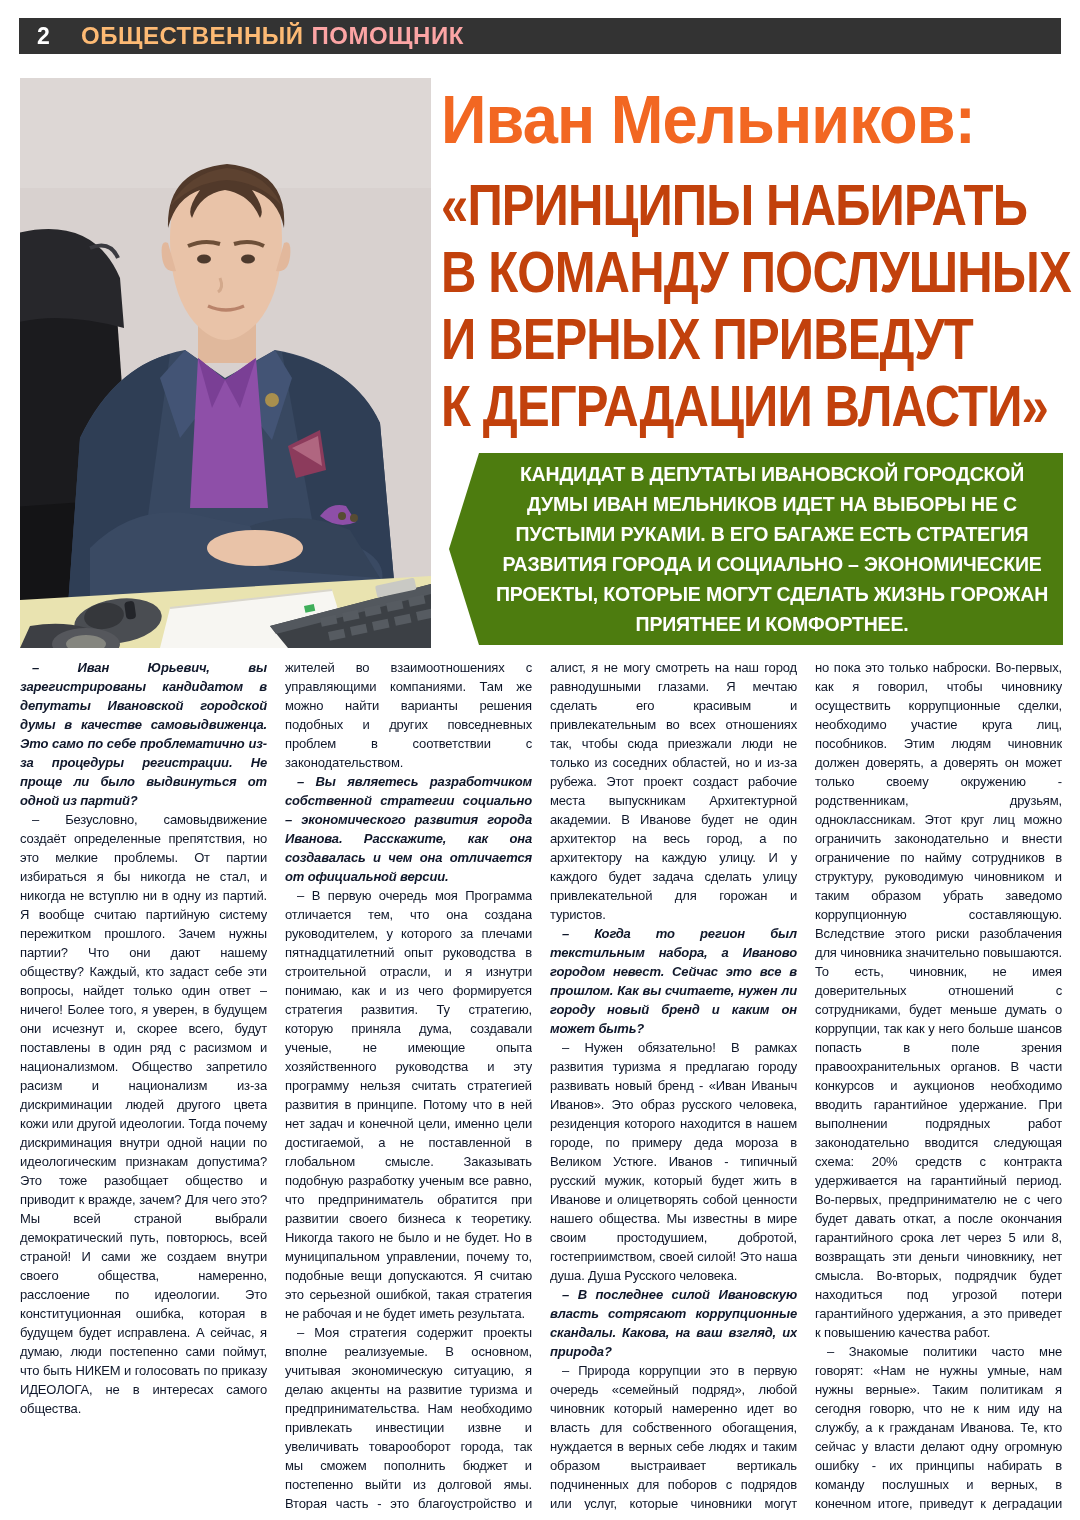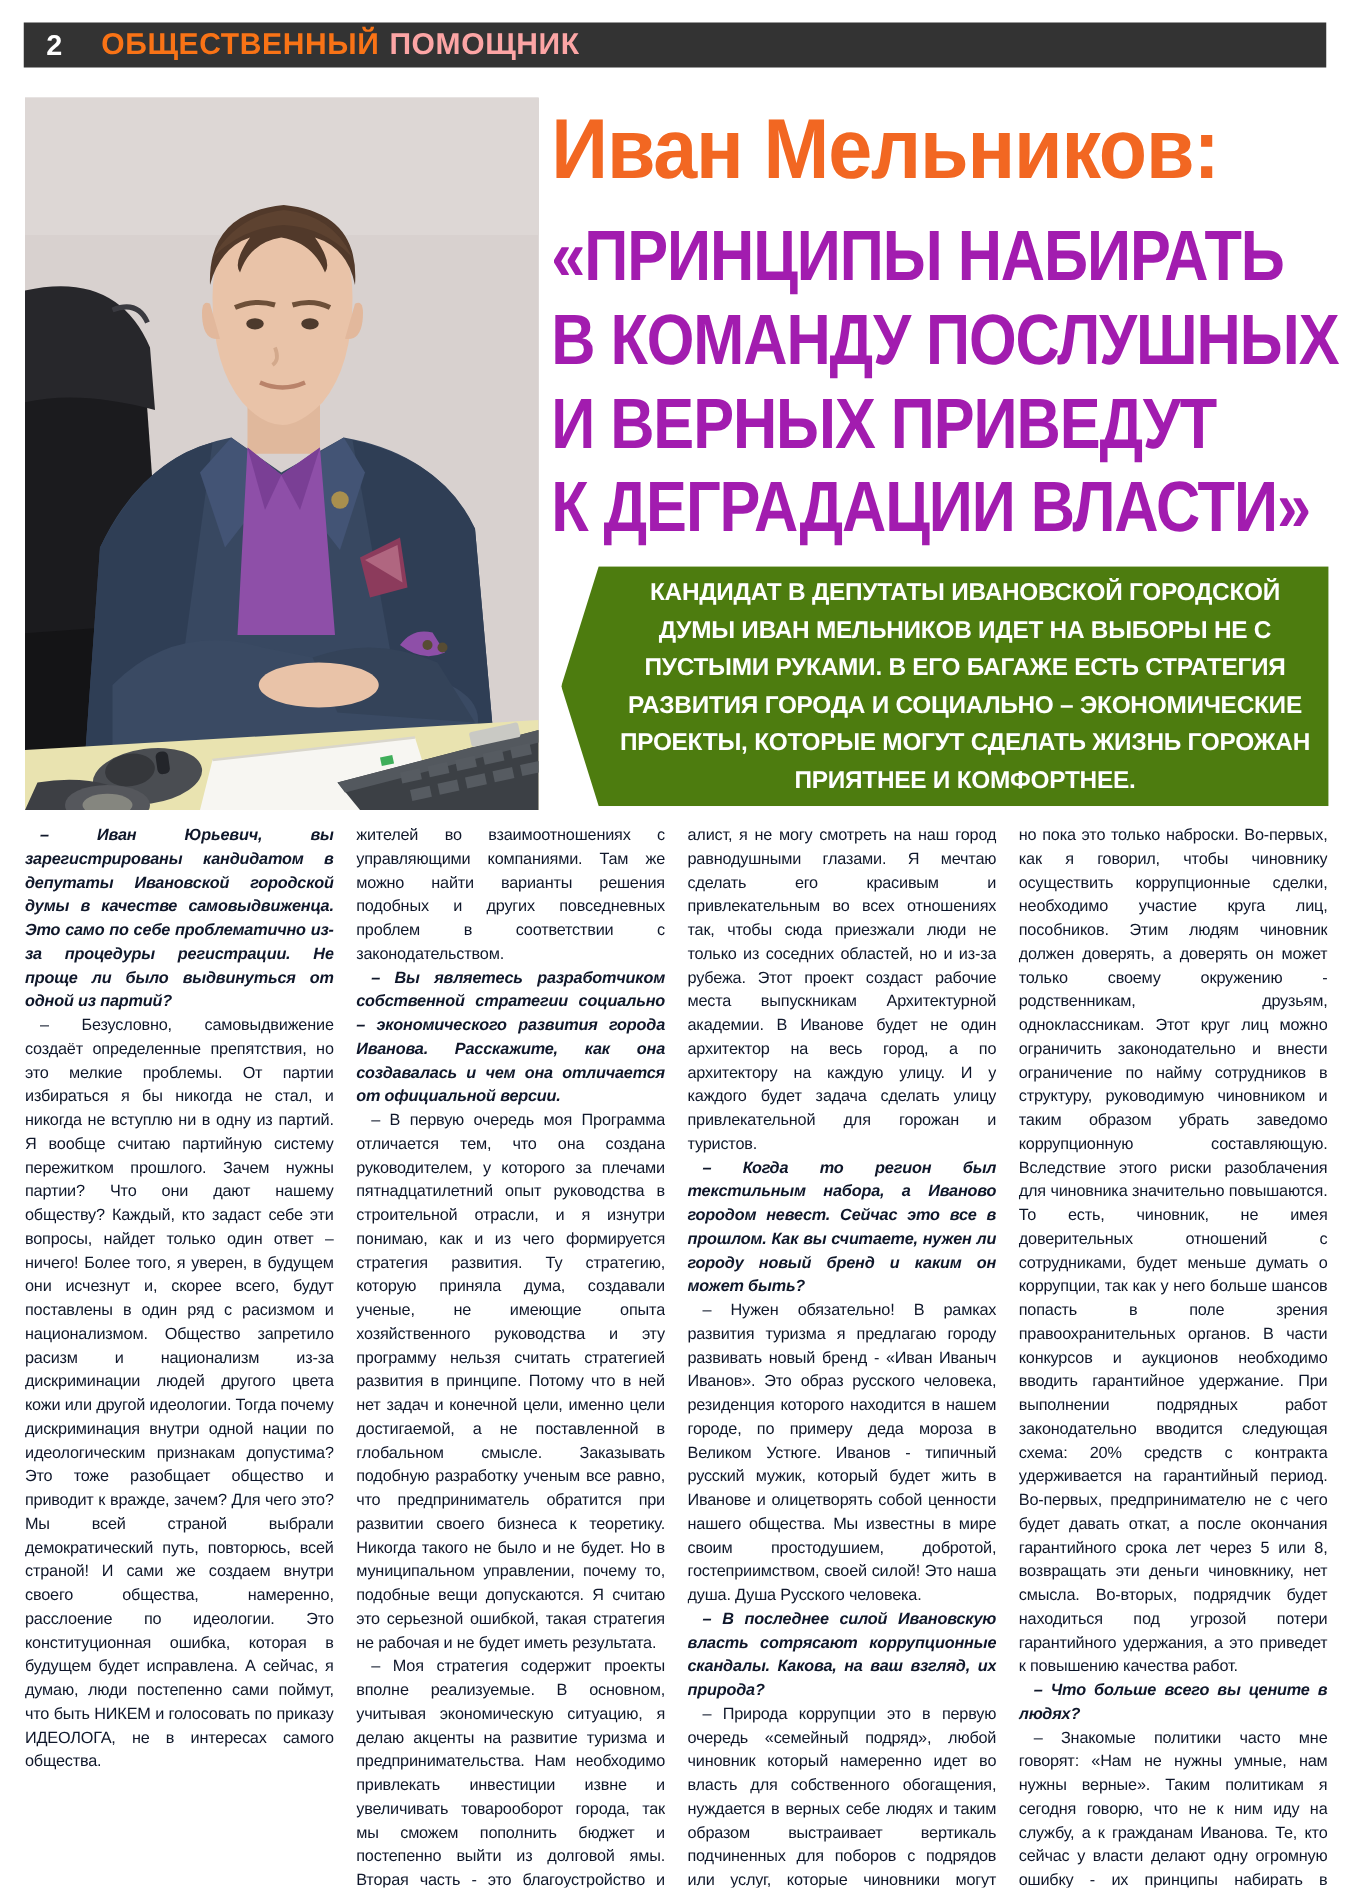--- a/index.html
+++ b/index.html
@@ -3,28 +3,28 @@
 <meta charset="utf-8">
 <style>
   html,body{margin:0;padding:0;background:#ffffff;}
   .page{position:relative;width:1080px;height:1520px;background:#ffffff;overflow:hidden;
         font-family:"Liberation Sans",sans-serif;}
   
   .header-bar{position:absolute;left:19px;top:18px;width:1042px;height:36px;background:#333333;
               display:flex;align-items:center;}
   .page-num{color:#ffffff;font-weight:bold;font-size:23px;margin-left:18px;width:44px;}
   .section-title{font-weight:bold;font-size:24px;letter-spacing:.5px;white-space:nowrap;}
-  .section-title .w{color:#f97316;}
+  .section-title .w{color:#fdba74;}
   .section-title .o{color:#fca5a5;margin-left:8px;}
   
   .photo{position:absolute;left:20px;top:78px;width:411px;height:570px;overflow:hidden;background:#d8d1cf;}
   
   .kicker{position:absolute;left:441px;top:80px;width:625px;color:#f26722;font-weight:bold;
           font-size:68px;letter-spacing:-1px;white-space:nowrap;transform:scaleX(.93);transform-origin:left top;}
-  .hl-lines{position:absolute;left:441px;top:172px;width:640px;color:#a21caf;}
+  .hl-lines{position:absolute;left:441px;top:172px;width:640px;color:#c2410c;}
   .hl-lines .hl{font-weight:bold;font-size:57px;line-height:67px;white-space:nowrap;
                 letter-spacing:-1px;transform:scaleX(.86);transform-origin:left top;}
   
   .lead-banner{position:absolute;left:449px;top:453px;width:614px;height:192px;background:#4d7c0f;
                clip-path:polygon(30px 0,100% 0,100% 100%,30px 100%,0 50%);
                display:flex;align-items:center;}
   .lead-text{color:#ffffff;font-weight:bold;font-size:19.5px;line-height:30px;text-align:center;
              letter-spacing:-.2px;padding:10px 14px 10px 46px;text-transform:uppercase;}
   
   .article{position:absolute;left:20px;top:658px;width:1042px;height:852px;display:grid;
@@ -163,18 +163,17 @@
       </div>
     <div class="col">
         <p class="para acont">алист, я не могу смотреть на наш город равнодушными глазами. Я мечтаю сделать его красивым и привлекательным во всех отношениях так, чтобы сюда приезжали люди не только из соседних областей, но и из-за рубежа. Этот проект создаст рабочие места выпускникам Архитектурной академии. В Иванове будет не один архитектор на весь город, а по архитектору на каждую улицу. И у каждого будет задача сделать улицу привлекательной для горожан и туристов.</p>
         <p class="para q">– Когда то регион был текстильным набора, а Иваново городом невест. Сейчас это все в прошлом. Как вы считаете, нужен ли городу новый бренд и каким он может быть?</p>
         <p class="para a">– Нужен обязательно! В рамках развития туризма я предлагаю городу развивать новый бренд - «Иван Иваныч Иванов». Это образ русского человека, резиденция которого находится в нашем городе, по примеру деда мороза в Великом Устюге. Иванов - типичный русский мужик, который будет жить в Иванове и олицетворять собой ценности нашего общества. Мы известны в мире своим простодушием, добротой, гостеприимством, своей силой! Это наша душа. Душа Русского человека.</p>
         <p class="para q">– В последнее силой Ивановскую власть сотрясают коррупционные скандалы. Какова, на ваш взгляд, их природа?</p>
         <p class="para a">– Природа коррупции это в первую очередь «семейный подряд», любой чиновник который намеренно идет во власть для собственного обогащения, нуждается в верных себе людях и таким образом выстраивает вертикаль подчиненных для поборов с подрядов или услуг, которые чиновники могут распределять или предоставить. Поэтому если вы наблюдаете родственников, друзей, знакомых, одноклассников в структуре, возглавляемой каким либо чиновником то, по сути, это уже коррупционная составляющая. Есть еще  услуги, которые выполняют чиновники в интересах третьих лиц, другими словами, лоббируют интересы. В основном это связано с имуществом, которое продается государством.</p>
       </div>
     <div class="col">
         <p class="para acont">но пока это только наброски. Во-первых, как я говорил, чтобы чиновнику осуществить коррупционные сделки, необходимо участие круга лиц,  пособников. Этим людям чиновник должен доверять, а доверять он может только своему окружению - родственникам, друзьям, одноклассникам. Этот круг лиц можно ограничить законодательно и внести ограничение по найму сотрудников в структуру, руководимую чиновником и таким образом убрать заведомо коррупционную составляющую. Вследствие этого риски разоблачения для чиновника значительно повышаются. То есть, чиновник, не имея доверительных отношений с сотрудниками, будет меньше думать о коррупции, так как у него больше шансов попасть в поле зрения правоохранительных органов. В части конкурсов и аукционов необходимо вводить гарантийное удержание. При выполнении подрядных работ законодательно вводится следующая схема: 20% средств с контракта удерживается на гарантийный период. Во-первых, предпринимателю не с чего будет давать откат, а после окончания гарантийного срока лет через 5 или 8, возвращать эти деньги чиновкнику, нет смысла. Во-вторых, подрядчик будет находиться под угрозой потери гарантийного удержания, а это приведет к повышению качества работ.</p>
-        <p class="para q">– Что больше всего вы цените в людях?</p>
         <p class="para a">– Знакомые политики  часто мне говорят: «Нам не нужны умные, нам нужны верные». Таким политикам я сегодня говорю, что не к ним иду на службу, а  к гражданам Иванова. Те, кто сейчас у власти делают одну огромную ошибку - их принципы набирать в команду послушных и верных, в конечном итоге, приведут к деградации самой власти. Ведь это принцип матрешки - каждый старается найти себе послушного и верного, а не профессионального человека. Каждая следующая фигура все мельче и мельче. Это может кончиться только очень плохо. Да и сам принцип набора в думу верных людей уже показал свою неэффективность. Смотрите, как они голосуют единогласно за все, что им прикажут. Говорят, что думают о людях, но забывают уточнить о каких людях. Впрочем, я отвлекся от вопроса. В людях я ценю профессионализм, я предприниматель и всегда искал профессионалов себе в команду. «Свои да наши» чаще всего не способны профессионально работать, да и попробуй, уволь их потом, если с задачей не справились.</p>
       </div>
   </div>
 
 </div>
 
 </body></html>

